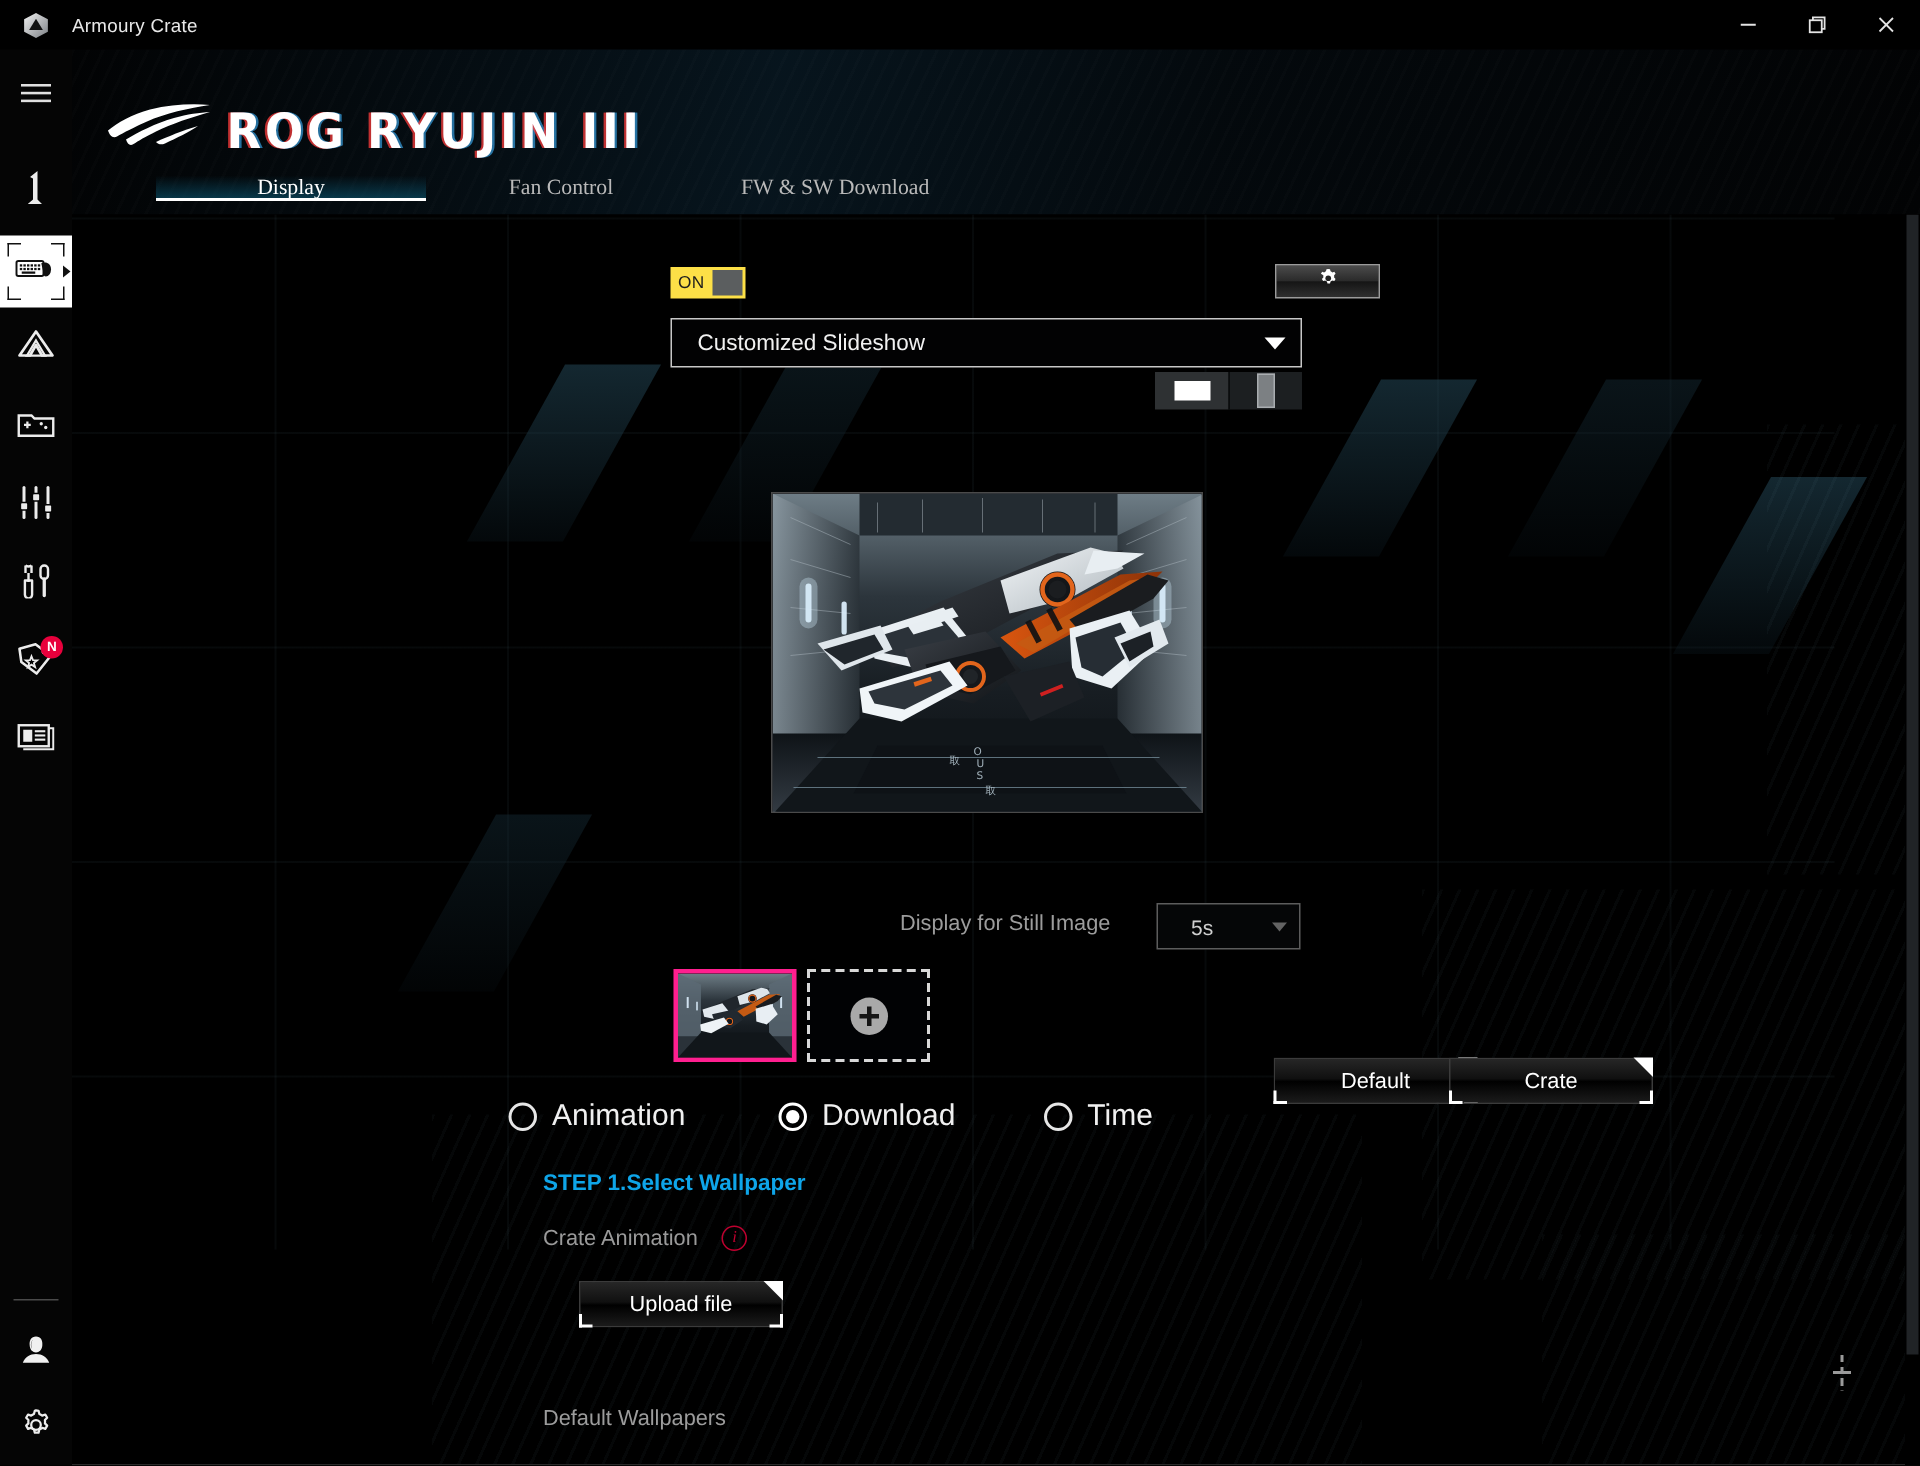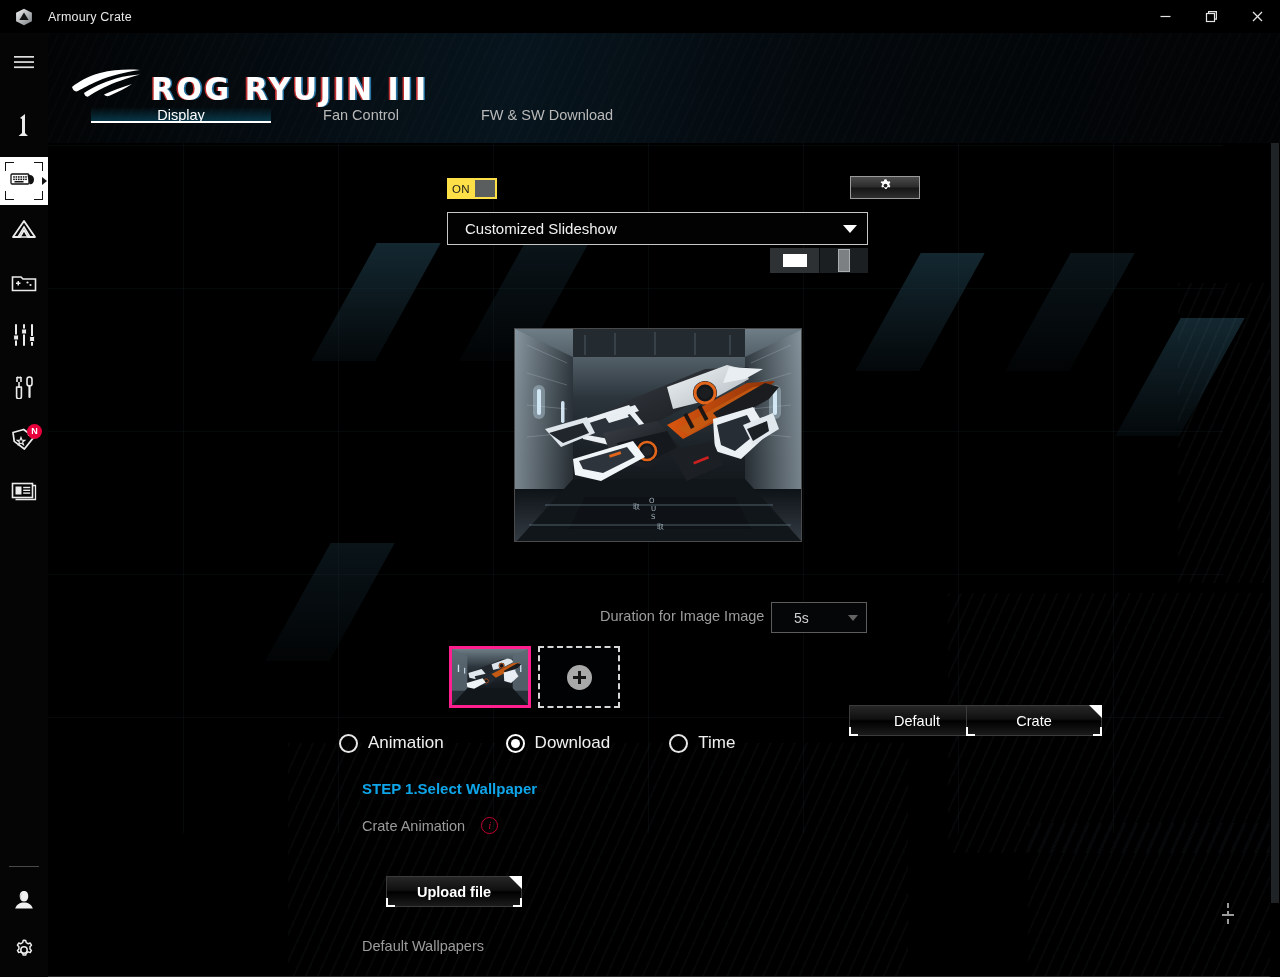--- a/index.html
+++ b/index.html
@@ -75,21 +75,21 @@
   .rog-logo { position: absolute; left: 22px; top: 34px; }
   .prod-title {
     position: absolute; left: 103px; top: 38px;
     font-family: "DejaVu Sans", sans-serif;
     font-size: 30px; font-weight: bold; letter-spacing: 2.5px;
     color: #ffffff;
     text-shadow: -1.6px 0 rgba(255,60,60,.75), 1.6px 0 rgba(60,180,255,.6);
     transform: scaleY(1.08);
   }
   .tabbar {
-    position: absolute; left: 91px; top: 107px; height: 36px; display: flex; align-items: flex-start;
+    position: absolute; left: 104px; top: 107px; height: 36px; display: flex; align-items: center; font-family: Liberation Serif, serif;
   }
   .tab {
     padding: 0 30px; min-width: 180px; display: flex; align-items: center; justify-content: center;
     font-size: 14.5px; color: #b9b9b9; position: relative;
   }
   .tab.active {
     color: #ffffff;
     background: linear-gradient(180deg, rgba(6,43,57,0) 0%, rgba(9,70,92,.85) 100%);
   }
   .tab.active::after {
@@ -202,21 +202,21 @@
   .radios { position: absolute; left: 291px; top: 590px; display: flex; align-items: center; }
   .radio { display: flex; align-items: center; margin-right: 62px; }
   .radio .dot {
     width: 19px; height: 19px; border-radius: 50%; border: 2px solid #e6e6e6; background: transparent;
     display: flex; align-items: center; justify-content: center; margin-right: 10px;
   }
   .radio.checked .dot { border-color: #ffffff; }
   .radio.checked .dot::after {
     content: ""; width: 9px; height: 9px; border-radius: 50%; background: #ffffff;
   }
-  .radio .rlabel { font-size: 17px; color: #f0f0f0; }
+  .radio .rlabel { font-size: 20px; color: #f0f0f0; }
 
   
   .step-title {
     position: absolute; left: 314px; top: 637px; font-size: 15px; font-weight: bold; color: #0ea5e9;
   }
   .custom-anim-row { position: absolute; left: 314px; top: 674px; display: flex; align-items: center; }
   .custom-anim-row .ca-label { font-size: 14.5px; color: #9a9a9a; margin-right: 16px; }
   .info-icon {
     width: 17px; height: 17px; border-radius: 50%; border: 1.5px solid #c0002f;
     color: #c0002f; font-size: 11px; font-style: italic; font-family: "Liberation Serif", serif;
@@ -639,21 +639,21 @@
         <g fill="#b9cad4" opacity="0.85" font-family="DejaVu Sans, sans-serif" font-size="7">
           <text x="118" y="180">取</text>
           <text x="134" y="174">O</text>
           <text x="136" y="182">U</text>
           <text x="136" y="190">S</text>
           <text x="142" y="200">取</text>
         </g>
       </svg>
     </div>
 
-    <div class="duration-label">Duration for Image Image</div>
+    <div class="duration-label">Display for Still Image</div>
     <div class="duration-select">
       <span>5s</span>
       <span class="caret"></span>
     </div>
 
     <div class="thumb">
       <svg width="76" height="56" viewBox="0 0 288 214" preserveAspectRatio="none">
         <rect width="288" height="214" fill="url(#roomBg)"></rect>
         <polygon points="0,0 58,28 58,168 0,214" fill="#5c6a74" opacity="0.85"></polygon>
         <polygon points="288,0 230,28 230,168 288,214" fill="#5c6a74" opacity="0.85"></polygon>
@@ -699,21 +699,21 @@
       </div>
     </div>
 
     <div class="step-title">STEP 1.Select Wallpaper</div>
 
     <div class="custom-anim-row">
       <span class="ca-label">Crate Animation</span>
       <span class="info-icon">i</span>
     </div>
 
-    <div class="btn-wrap" style="left:338px; top:733px; width:136px; height:31px;font-weight:bold;">
+    <div class="btn-wrap" style="left:338px; top:711px; width:136px; height:31px;">
       <div class="rog-btn" style="left:0; top:0; width:136px;">
         <span>Upload file</span>
       </div>
       <span class="notch"></span>
       <span class="cbl"></span>
       <span class="cbr"></span>
     </div>
 
     <div class="btn-wrap" style="left:801px; top:562px; width:136px; height:31px;">
       <div class="rog-btn" style="left:0; top:0; width:136px;">

